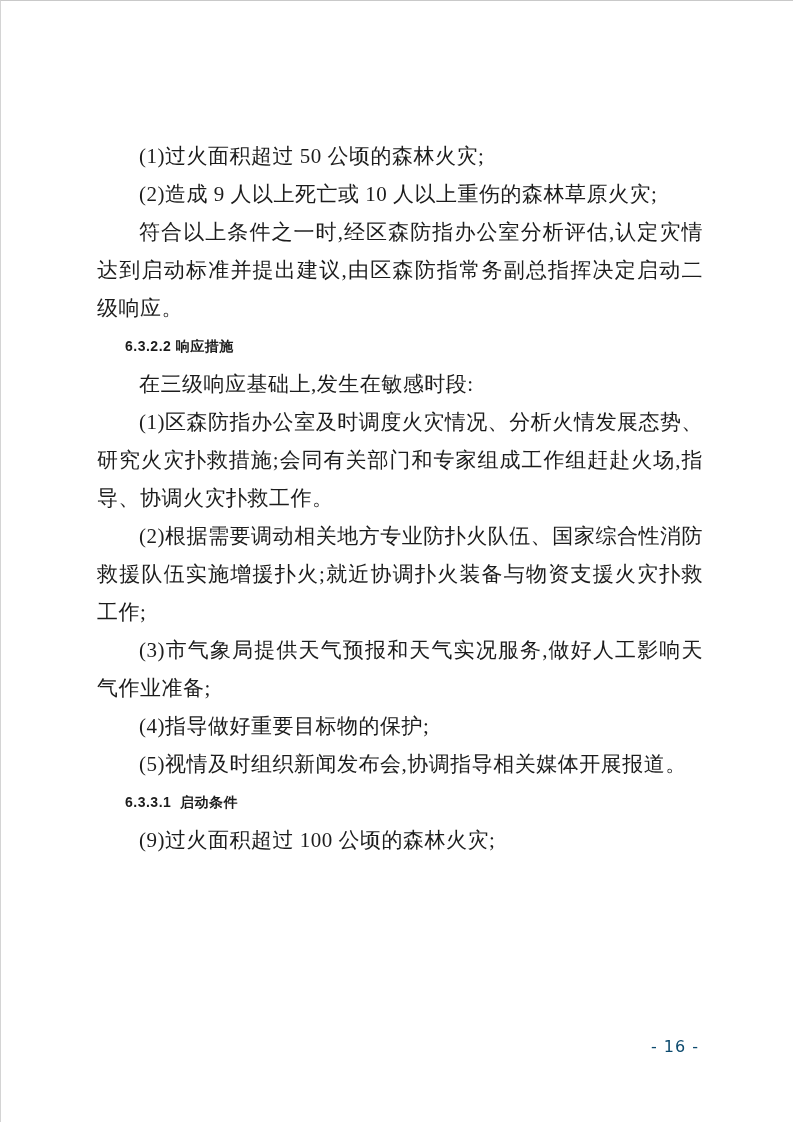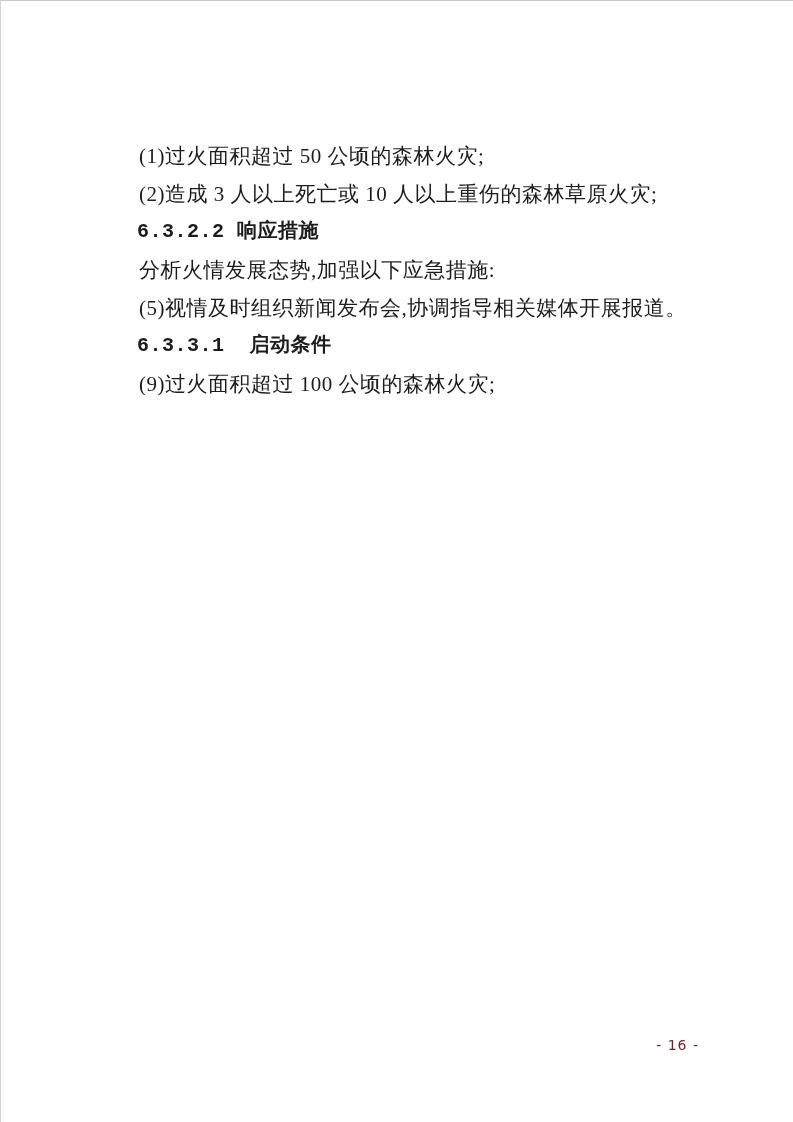--- a/index.html
+++ b/index.html
@@ -31,43 +31,48 @@
   }
   .para {
     margin: 0;
     text-indent: 2em;
     text-align: justify;
     text-justify: inter-ideograph;
   }
   .heading {
     margin: 0;
     text-indent: 2em;
-    font-size: 20px;
+    font-size: 14px;
     font-weight: bold;
-    font-family: Liberation Mono, monospace;
+    font-family: Liberation Sans, sans-serif;
     white-space: pre-wrap;
     line-height: 38px;
   }
   .page-number {
     position: absolute;
     right: 94px;
     top: 1036px;
-    font-size: 14px;
+    font-size: 16px;
     font-family: "DejaVu Sans", "Liberation Sans", sans-serif;
-    color: #7f1d1d;
+    color: #0c4a6e;
     letter-spacing: 1px;
   }
 </style>
 </head>
 <body>
 
 <div class="page">
   <div class="content">
     <p class="para">(1)过火面积超过 50 公顷的森林火灾;</p>
-    <p class="para">(2)造成 3 人以上死亡或 10 人以上重伤的森林草原火灾;</p>
+    <p class="para">(2)造成 9 人以上死亡或 10 人以上重伤的森林草原火灾;</p>
+    <p class="para">符合以上条件之一时,经区森防指办公室分析评估,认定灾情达到启动标准并提出建议,由区森防指常务副总指挥决定启动二级响应。</p>
     <h3 class="heading">6.3.2.2 响应措施</h3>
-    <p class="para">分析火情发展态势,加强以下应急措施:</p>
+    <p class="para">在三级响应基础上,发生在敏感时段:</p>
+    <p class="para">(1)区森防指办公室及时调度火灾情况、分析火情发展态势、研究火灾扑救措施;会同有关部门和专家组成工作组赶赴火场,指导、协调火灾扑救工作。</p>
+    <p class="para">(2)根据需要调动相关地方专业防扑火队伍、国家综合性消防救援队伍实施增援扑火;就近协调扑火装备与物资支援火灾扑救工作;</p>
+    <p class="para">(3)市气象局提供天气预报和天气实况服务,做好人工影响天气作业准备;</p>
+    <p class="para">(4)指导做好重要目标物的保护;</p>
     <p class="para">(5)视情及时组织新闻发布会,协调指导相关媒体开展报道。</p>
     <h3 class="heading">6.3.3.1  启动条件</h3>
     <p class="para">(9)过火面积超过 100 公顷的森林火灾;</p>
   </div>
   <div class="page-number">- 16 -</div>
 </div>
 
 </body></html>

